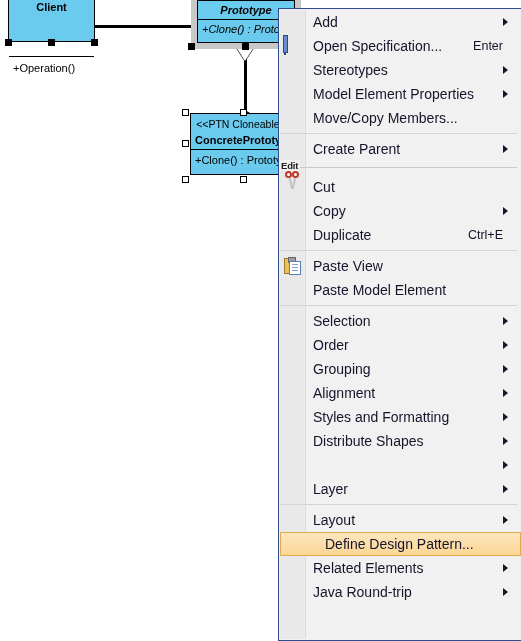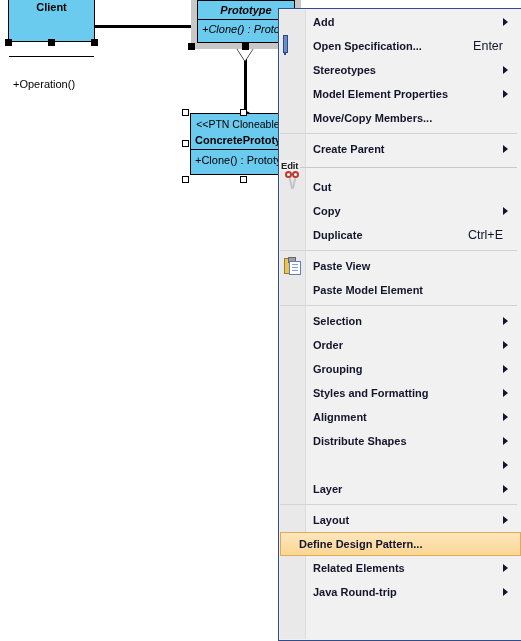--- a/index.html
+++ b/index.html
@@ -130,24 +130,23 @@
     align-items: center;
     cursor: default;
   }
   .mi .ic {
     position: absolute;
     left: 4px; top: 3px;
     width: 19px; height: 19px;
   }
   .mi .lbl {
     margin-left: 33px;
-    font-size: 11px;
+    font-size: 14px;
     color: #14142B;
     white-space: nowrap;
-    font-weight: bold;
   }
   .mi .accel {
     position: absolute;
     right: 18px;
     font-size: 12.5px;
     color: #14142B;
     margin-left: 28px;
   }
   .mi .arrow {
     position: absolute;
@@ -155,21 +154,21 @@
     width: 0; height: 0;
     border-top: 4px solid transparent;
     border-bottom: 4px solid transparent;
     border-left: 5px solid #14142B;
   }
   .mi.highlight {
     background: linear-gradient(to bottom, #FDE6BE 0%, #FBD694 100%);
     border: 1px solid #E0AA4F;
     height: 24px;
   }
-  .mi.highlight .lbl { margin-left: 18px; }
+  .mi.highlight .lbl { margin-left: 44px; }
 
   .sep {
     height: 7px;
     position: relative;
   }
   .sep::after {
     content: "";
     position: absolute;
     left: 28px; right: 4px; top: 3px;
     height: 1px;
@@ -270,21 +269,21 @@
     <div class="assoc-dot" style="left:83px; top:21px;"></div>
     <div class="assoc-dot" style="left:192px; top:21px;"></div>
 
     <div class="gen-line" style="left:244px; top:55px; height:65px;"></div>
     <div class="gen-tri-outline" style="left:232px; top:42px; transform:rotate(180deg);"></div>
     <div class="gen-tri" style="left:234px; top:44px; transform:rotate(180deg);"></div>
     <div class="assoc-dot" style="left:240px; top:111px;"></div>
 
     <div class="uml-class" style="left:8px; top:-4px; width:87px; height:46px;">
       <div class="uml-row uml-name" style="padding-top:3px;">Client</div>
-      <div class="uml-row uml-sep" style="padding-top:20px;margin-top:40px;">+Operation()</div>
+      <div class="uml-row uml-sep" style="padding-top:4px;margin-top:40px;">+Operation()</div>
     </div>
 
     <div class="handle" style="left:5px;  top:39px;"></div>
     <div class="handle" style="left:48px; top:39px;"></div>
     <div class="handle" style="left:91px; top:39px;"></div>
 
     <div class="sel-frame" style="left:191px; top:-6px; width:110px; height:55px;"></div>
 
     <div class="uml-class" style="left:197px; top:0px; width:98px; height:43px;">
       <div class="uml-row uml-name italic" style="padding-top:2px;">Prototype</div>
@@ -378,25 +377,25 @@
       </div>
       <div class="mi">
         <span class="lbl">Order</span>
         <span class="arrow"></span>
       </div>
       <div class="mi">
         <span class="lbl">Grouping</span>
         <span class="arrow"></span>
       </div>
       <div class="mi">
+        <span class="lbl">Alignment</span>
+        <span class="arrow"></span>
+      </div>
+      <div class="mi">
         <span class="lbl">Styles and Formatting</span>
-        <span class="arrow"></span>
-      </div>
-      <div class="mi">
-        <span class="lbl">Alignment</span>
         <span class="arrow"></span>
       </div>
       <div class="mi">
         <span class="lbl">Distribute Shapes</span>
         <span class="arrow"></span>
       </div>
       <div class="mi">
         <span class="arrow"></span>
       </div>
       <div class="mi">

